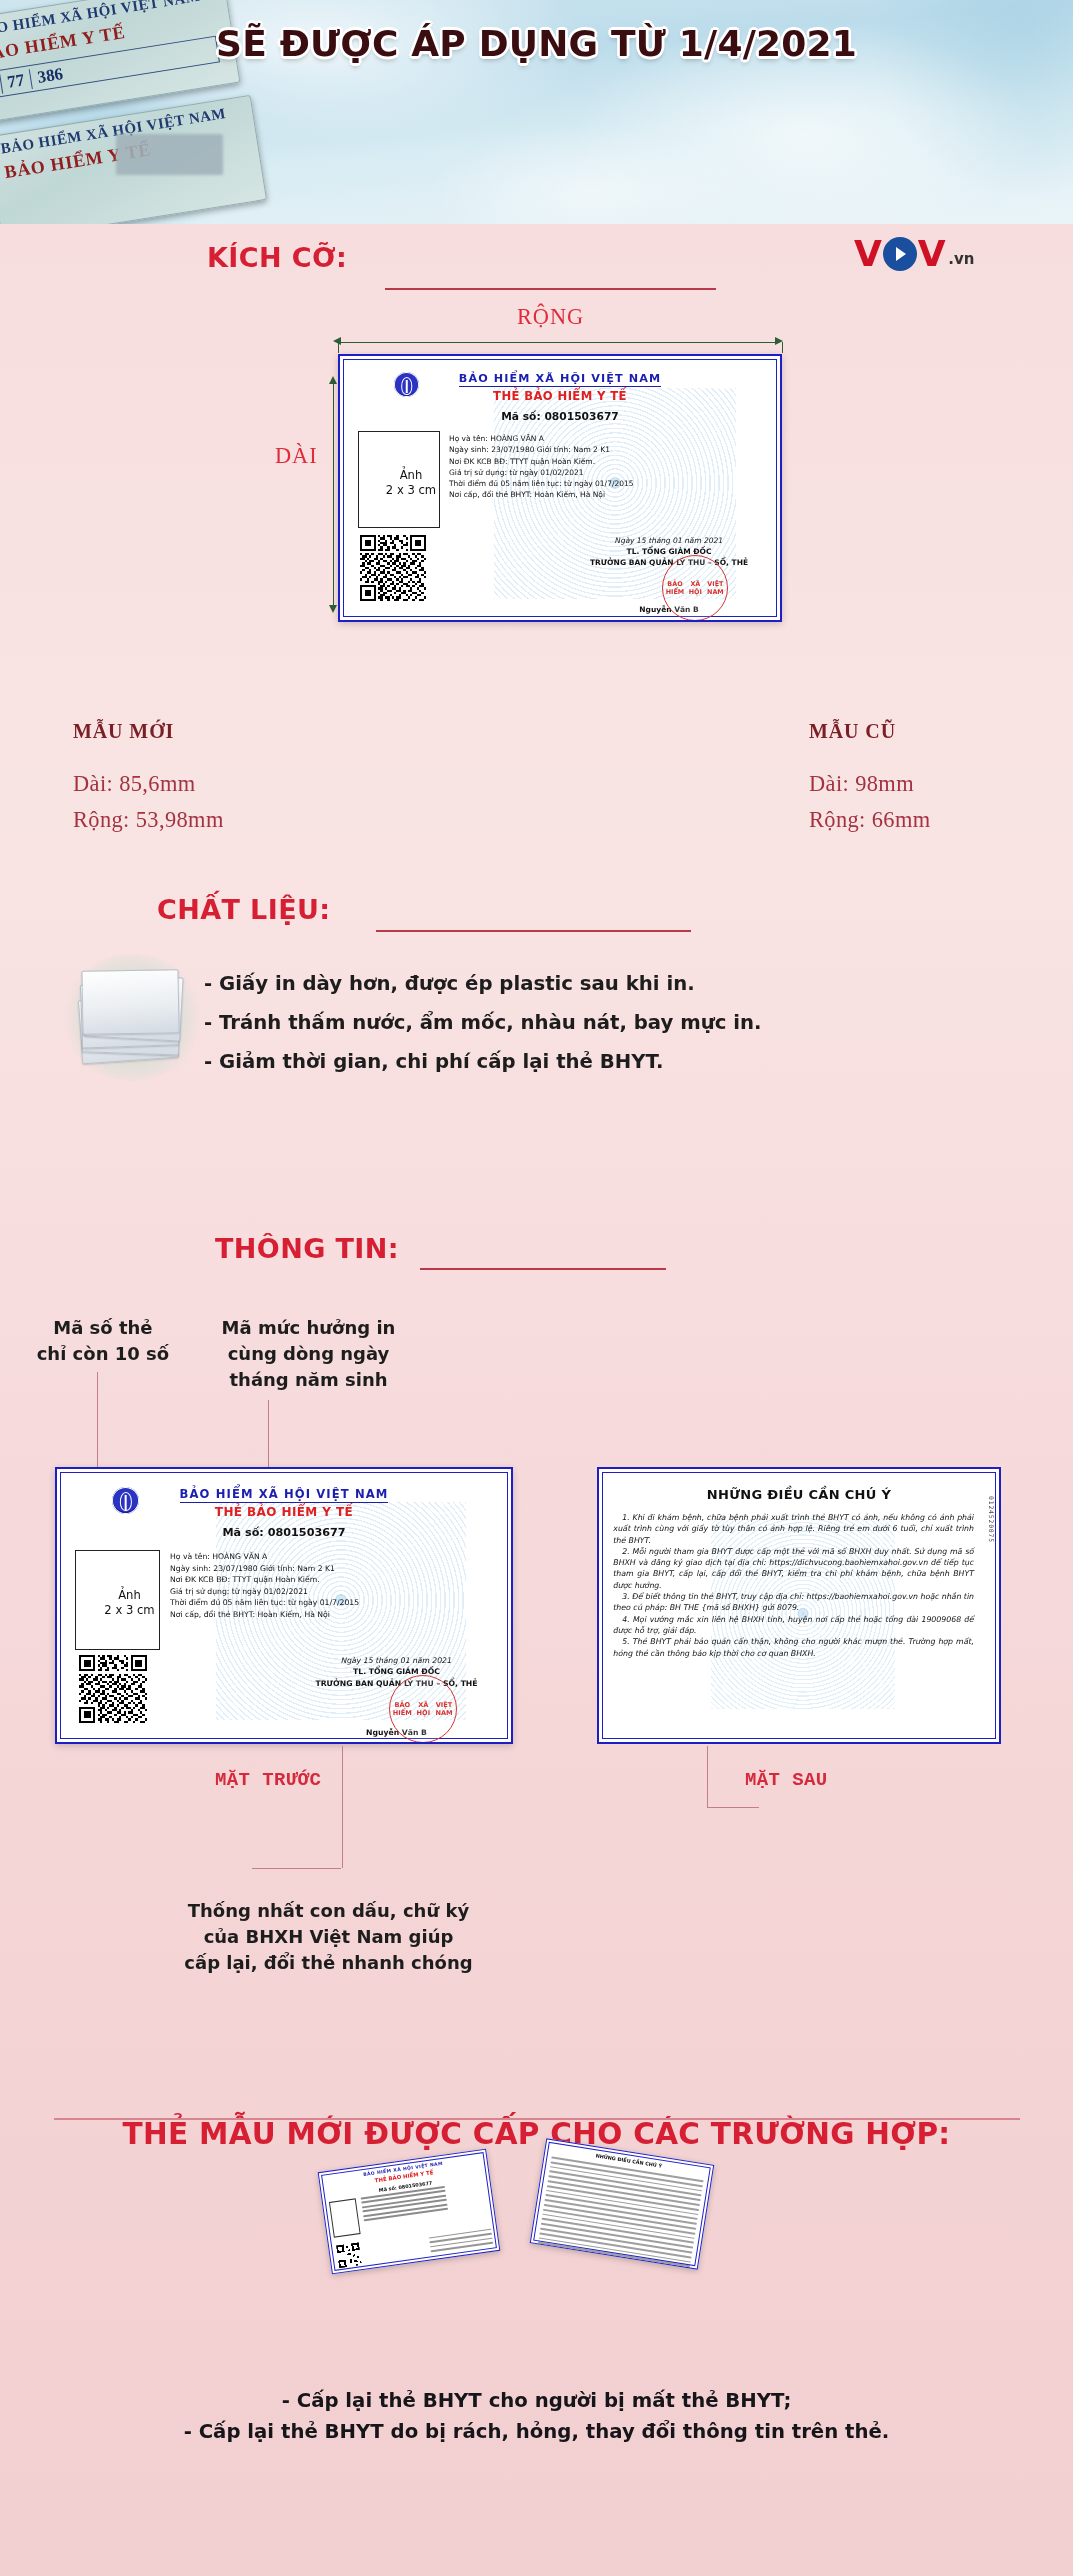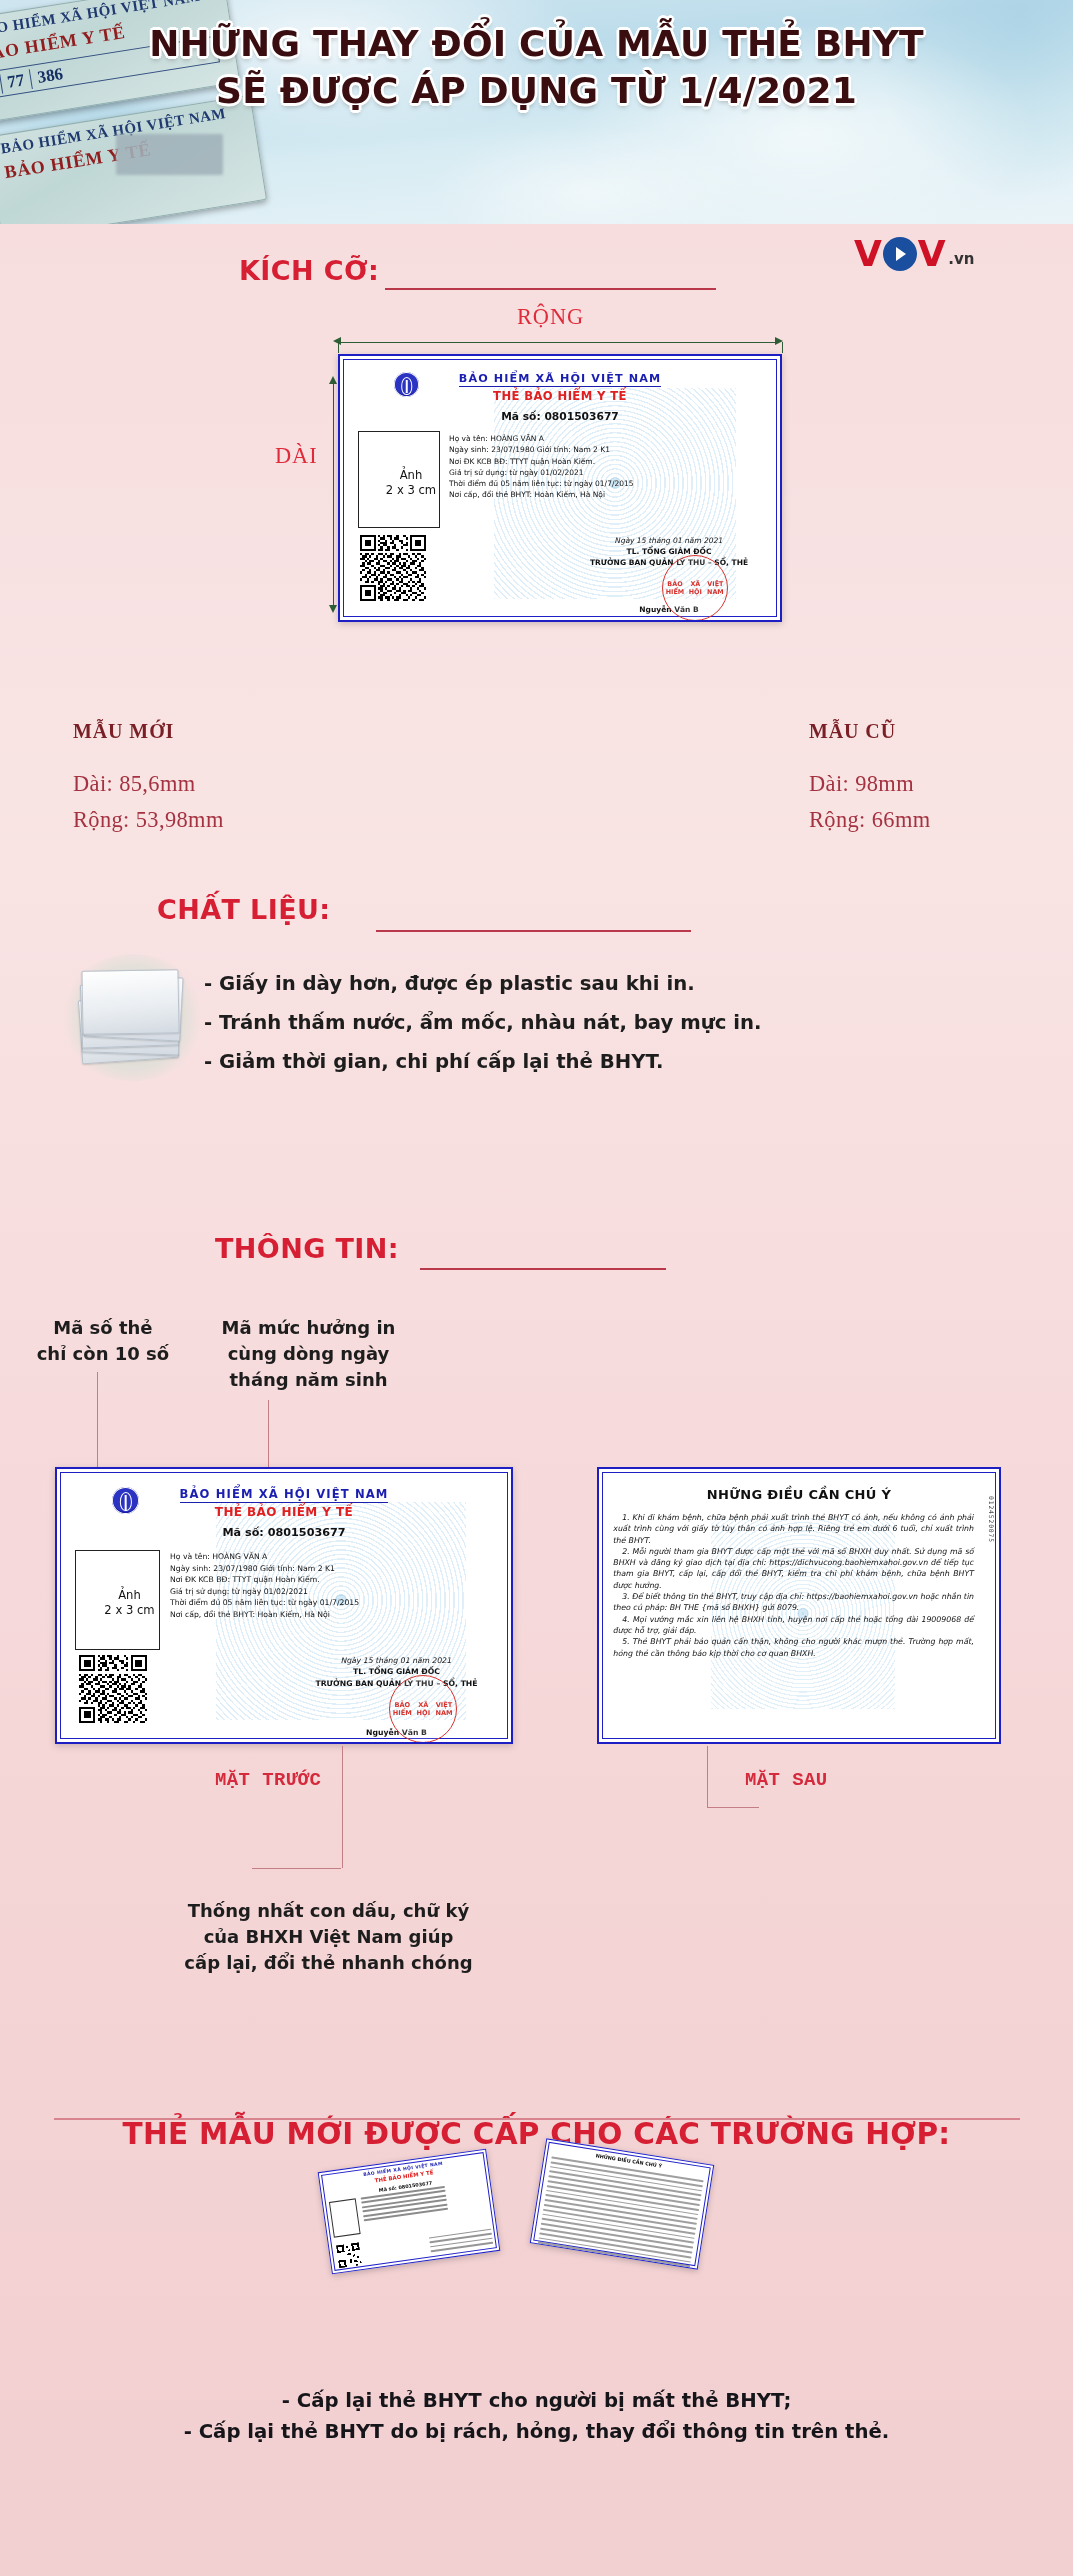--- a/index.html
+++ b/index.html
@@ -352,33 +352,32 @@
         </div>
       </div>
       <div class="oldcard oc2">
         <div class="l1">BẢO HIỂM XÃ HỘI VIỆT NAM</div>
         <div class="l2">BẢO HIỂM Y TẾ</div>
       </div>
     </div>
     <div class="blurbox"></div>
 
     <div class="title">
-      <span>NHỮNG THAY ĐỔI CỦA MẪU THẺ BHYT</span>
       <span class="l2">SẼ ĐƯỢC ÁP DỤNG TỪ 1/4/2021</span>
     </div>
   </div>
 
   <div class="vov">
     <span class="v">V</span>
     <span class="circle"></span>
     <span class="v2">V</span>
     <span class="dotvn">.vn</span>
   </div>
 
-  <div class="sec-head" style="top:255px; left:207px;margin-left:32px;">KÍCH CỠ:</div>
+  <div class="sec-head" style="top:242px; left:207px;">KÍCH CỠ:</div>
   <div class="sec-rule" style="top:288px; left:385px; width:331px;"></div>
 
   <div class="mlabel" style="top:304px; left:517px;">RỘNG</div>
   <div class="m-line-h" style="top:342px; left:338px; width:441px;"></div>
   <div class="m-arrow ar-left" style="top:337px; left:333px;"></div>
   <div class="m-arrow ar-right" style="top:337px; left:775px;"></div>
   <div class="m-line-v" style="top:342px; left:338px; height:10.7px;"></div>
   <div class="m-line-v" style="top:342px; left:782px; height:10.7px;"></div>
 
   <div class="mlabel" style="top:443px; left:275px;">DÀI</div>

